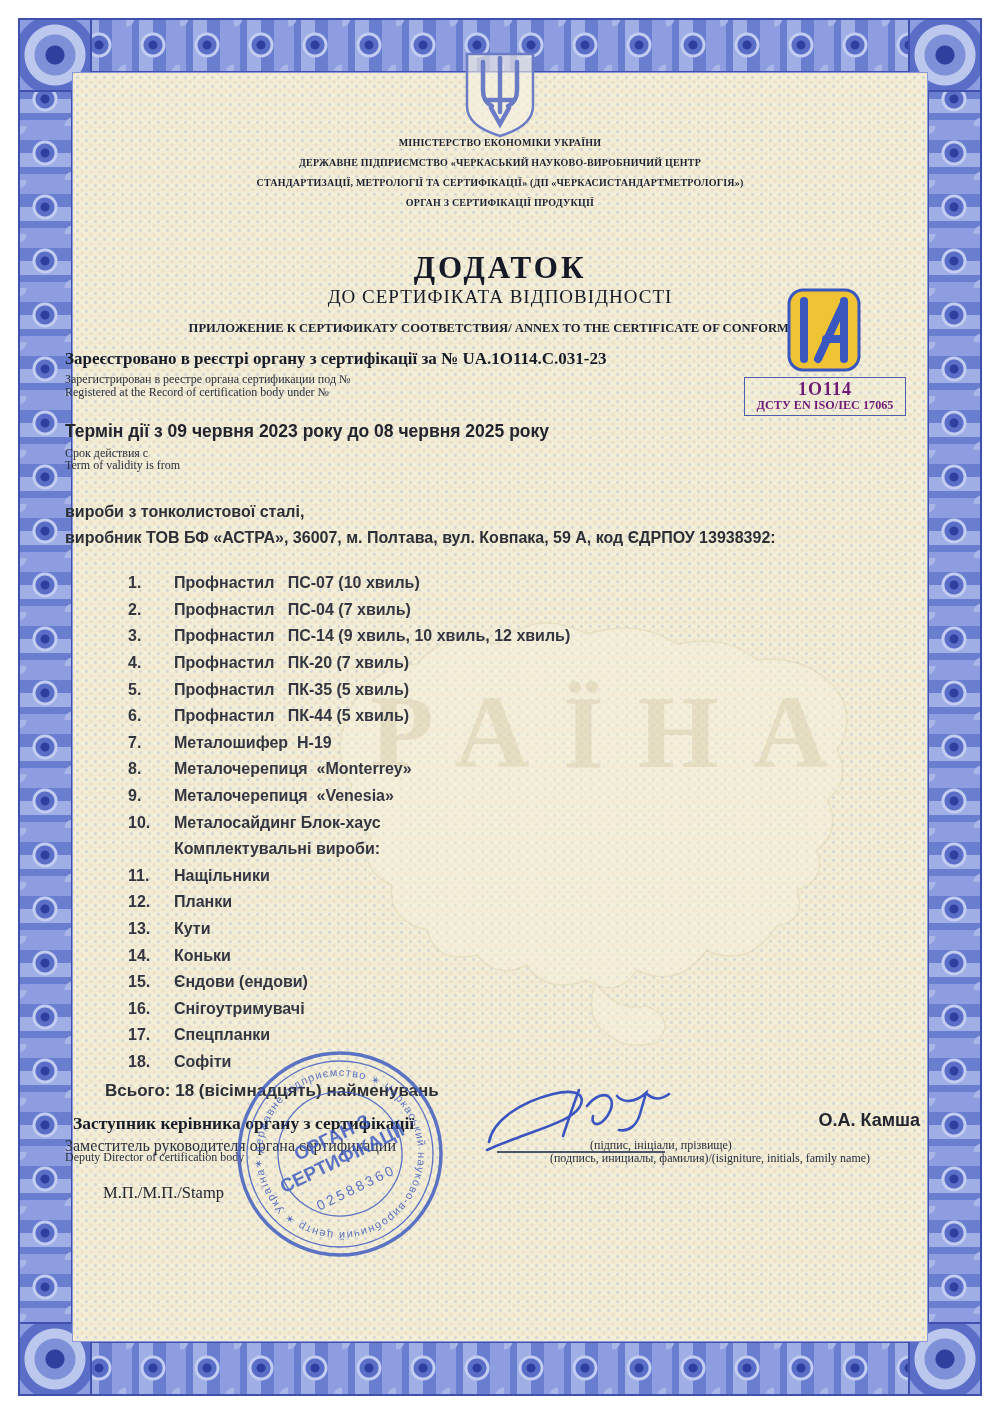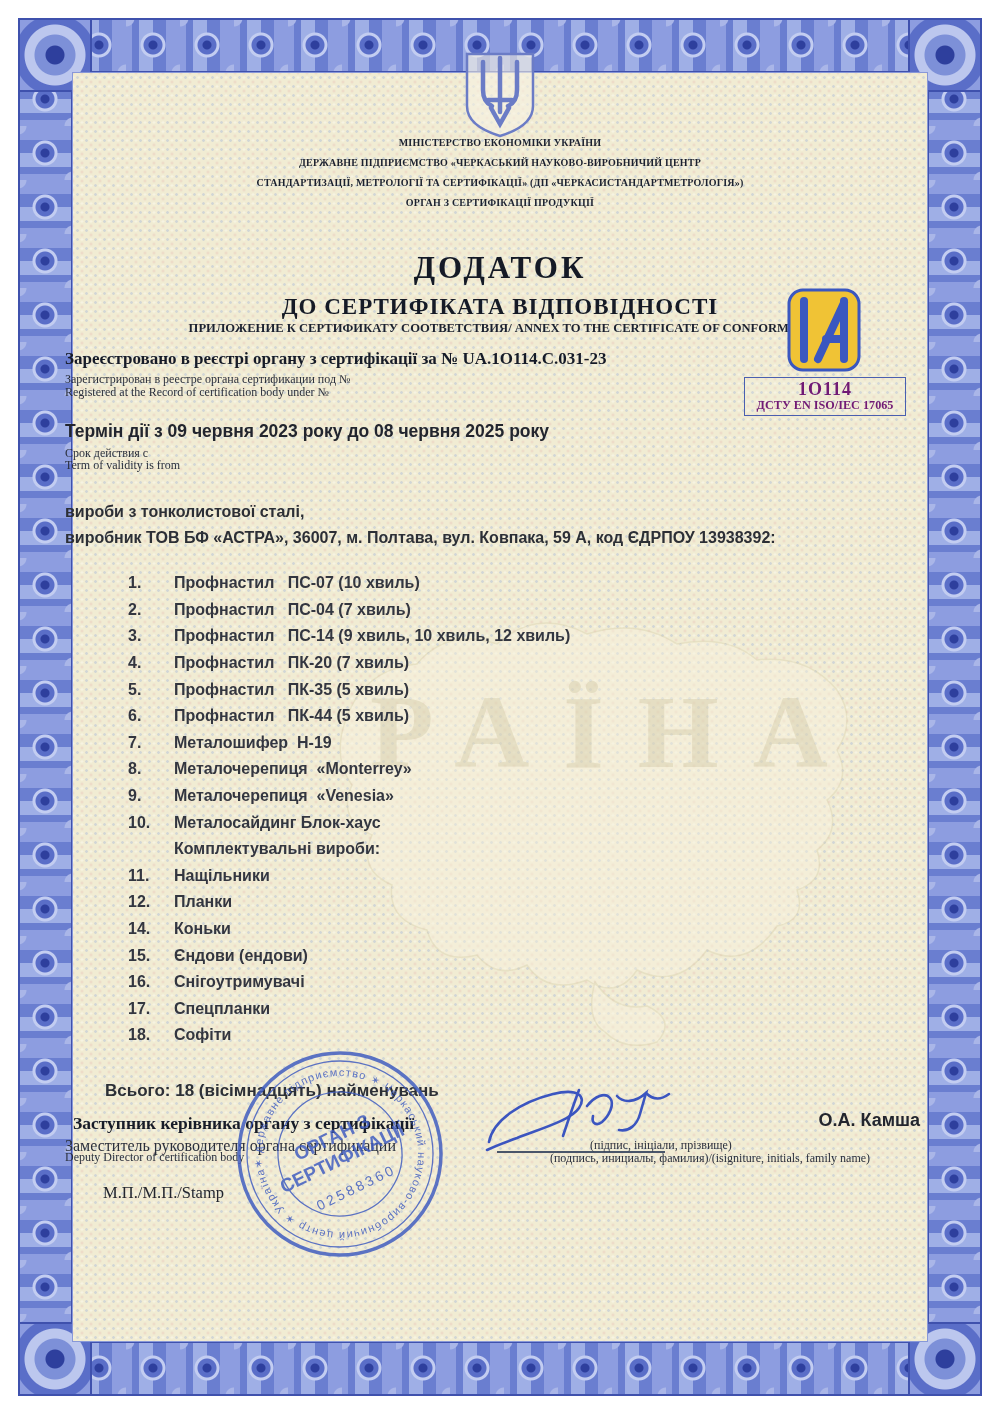--- a/index.html
+++ b/index.html
@@ -46,21 +46,21 @@
   .wm-map{position:absolute;left:295px;top:550px;opacity:.6;pointer-events:none;}
   .wm-text{position:absolute;left:370px;top:672px;font-family:"Liberation Serif",serif;
     font-size:104px;font-weight:700;color:rgba(196,186,146,.30);letter-spacing:34px;pointer-events:none;}
 
   
   .abs{position:absolute;}
   .center{text-align:center;}
 
   .hdr{left:60px;width:880px;top:133px;font-weight:700;font-size:10px;line-height:20px;color:#1b2130;letter-spacing:.2px;}
   .title1{left:60px;width:880px;top:250px;font-size:31px;font-weight:700;letter-spacing:3px;color:#151a26;}
-  .title2{left:60px;width:880px;top:286px;font-size:23px;font-weight:700;letter-spacing:1px;color:#151a26;margin-top:8px;}
+  .title2{left:60px;width:880px;top:286px;font-size:19px;font-weight:400;letter-spacing:1px;color:#151a26;}
   .title-sub{left:60px;width:880px;top:321px;font-size:12.6px;font-weight:700;color:#1b2130;}
 
   .reg-main{left:65px;top:349px;font-size:17px;font-weight:700;color:#161b28;}
   .reg-ru{left:65px;top:372px;font-size:12px;color:#2a2f3c;}
   .reg-en{left:65px;top:385px;font-size:12px;color:#2a2f3c;}
 
   .accr-mark{left:786px;top:287px;}
   .accr-box{left:744px;top:377px;width:160px;height:37px;border:1.5px solid #4a5fb0;
     text-align:center;color:#701a75;background:rgba(255,255,255,.06);}
   .accr-num{font-size:18px;font-weight:700;line-height:20px;letter-spacing:1px;margin-top:1px;}
@@ -207,20 +207,24 @@
       <span class="product-num"></span>
       <span class="product-text">Комплектувальні вироби:</span>
     </div>
       <div class="product-row">
       <span class="product-num">11.</span>
       <span class="product-text">Нащільники</span>
     </div>
       <div class="product-row">
       <span class="product-num">12.</span>
       <span class="product-text">Планки</span>
+    </div>
+      <div class="product-row">
+      <span class="product-num">13.</span>
+      <span class="product-text">Кути</span>
     </div>
       <div class="product-row">
       <span class="product-num">14.</span>
       <span class="product-text">Коньки</span>
     </div>
       <div class="product-row">
       <span class="product-num">15.</span>
       <span class="product-text">Єндови (ендови)</span>
     </div>
       <div class="product-row">

